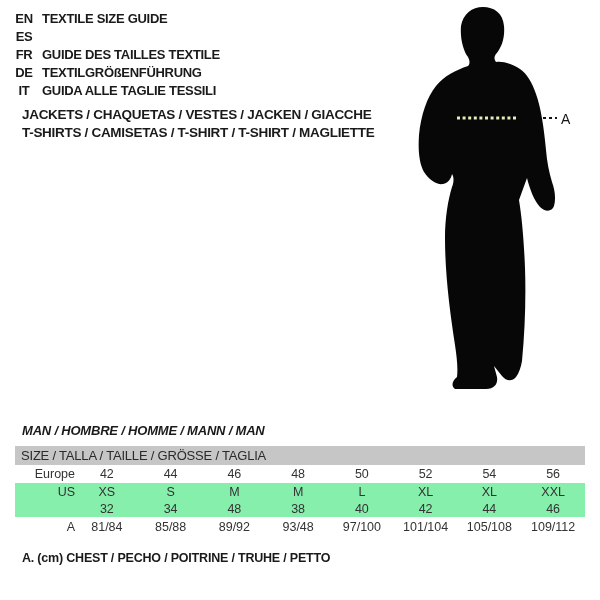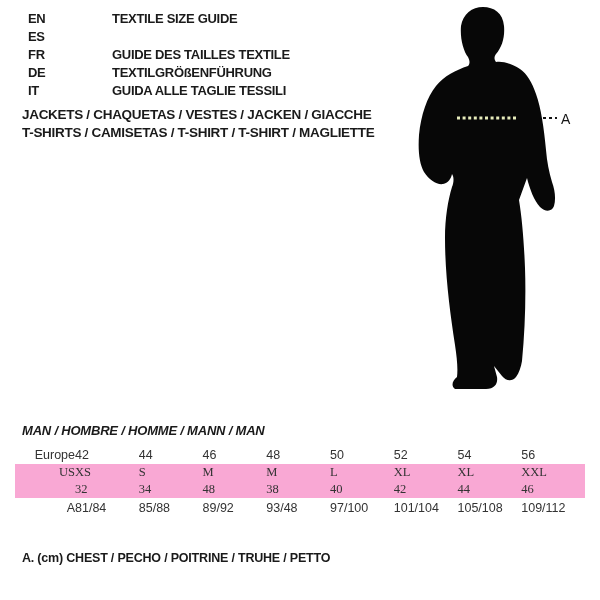--- a/index.html
+++ b/index.html
@@ -2,39 +2,39 @@
 <html><head>
 <meta charset="utf-8">
 <style>
   html,body{margin:0;padding:0;}
   body{
     width:600px;height:600px;position:relative;background:#ffffff;
     font-family:"Liberation Sans","DejaVu Sans",sans-serif;
     color:#1a1a1a;overflow:hidden;
   }
   
-  .lang-list{position:absolute;left:28px;top:10px;}
+  .lang-list{position:absolute;left:6px;top:10px;text-align:center;}
   .lang-row{display:flex;height:18px;line-height:18px;}
   .lang-code{width:36px;font-size:13px;font-weight:700;letter-spacing:-0.3px;}
-  .lang-label{font-size:13px;font-weight:700;letter-spacing:-0.3px;white-space:nowrap;margin-left:48px;}
+  .lang-label{font-size:13px;font-weight:700;letter-spacing:-0.3px;white-space:nowrap;}
   
   .categories{position:absolute;left:22px;top:106px;}
   .cat-line{font-size:13.5px;font-weight:700;letter-spacing:-0.3px;height:18px;line-height:18px;white-space:nowrap;}
   
   .figure{position:absolute;left:410px;top:0;width:190px;height:400px;}
   
   .section-title{position:absolute;left:22px;top:423px;font-size:13px;font-weight:700;letter-spacing:-0.2px;font-style:italic;}
   
   .size-table{position:absolute;left:15px;top:446px;width:570px;font-size:12.5px;color:#333;}
   .t-header{height:19px;line-height:19px;background:#c6c6c6;color:#2a2a2a;font-size:13px;padding-left:6px;letter-spacing:-0.2px;}
   .t-row{display:grid;grid-template-columns:60px repeat(8,1fr);align-items:center;height:18px;}
-  .t-row.r-us,.t-row.r-num{height:17px;background:#f9a8d4;font-family:Liberation Serif, serif;}
+  .t-row.r-us,.t-row.r-num{height:17px;background:#86efac;}
   .t-row.r-a{height:20px;}
   .t-label{padding-left:6px;text-align:right;}
-  .t-cell{}
+  .t-cell{text-align:center;}
   
   .footnote{position:absolute;left:22px;top:551px;font-size:12.5px;font-weight:700;letter-spacing:-0.2px;text-align:center;}
 </style>
 </head>
 <body>
 
 <div class="lang-list">
   <div class="lang-row">
     <span class="lang-code">EN</span>
     <span class="lang-label">TEXTILE SIZE GUIDE</span>
@@ -99,20 +99,21 @@
       C 93 13 84 7 73 7 Z"></path>
     <line x1="47" y1="118" x2="108" y2="118" stroke="#e7ecbb" stroke-width="3" stroke-dasharray="3 2.6"></line>
     <line x1="133" y1="118" x2="147" y2="118" stroke="#141414" stroke-width="2" stroke-dasharray="3 3"></line>
     <text x="151" y="124" font-size="14" fill="#141414" font-family="Liberation Sans, DejaVu Sans, sans-serif">A</text>
   </svg>
 </div>
 
 <div class="section-title">MAN / HOMBRE / HOMME / MANN / MAN</div>
 
 <div class="size-table">
+  <div class="t-header">SIZE / TALLA / TAILLE / GRÖSSE / TAGLIA</div>
 
   <div class="t-row r-europe">
     <div class="t-label">Europe</div>
     <div class="t-cell">42</div>
     <div class="t-cell">44</div>
     <div class="t-cell">46</div>
     <div class="t-cell">48</div>
     <div class="t-cell">50</div>
     <div class="t-cell">52</div>
     <div class="t-cell">54</div>

